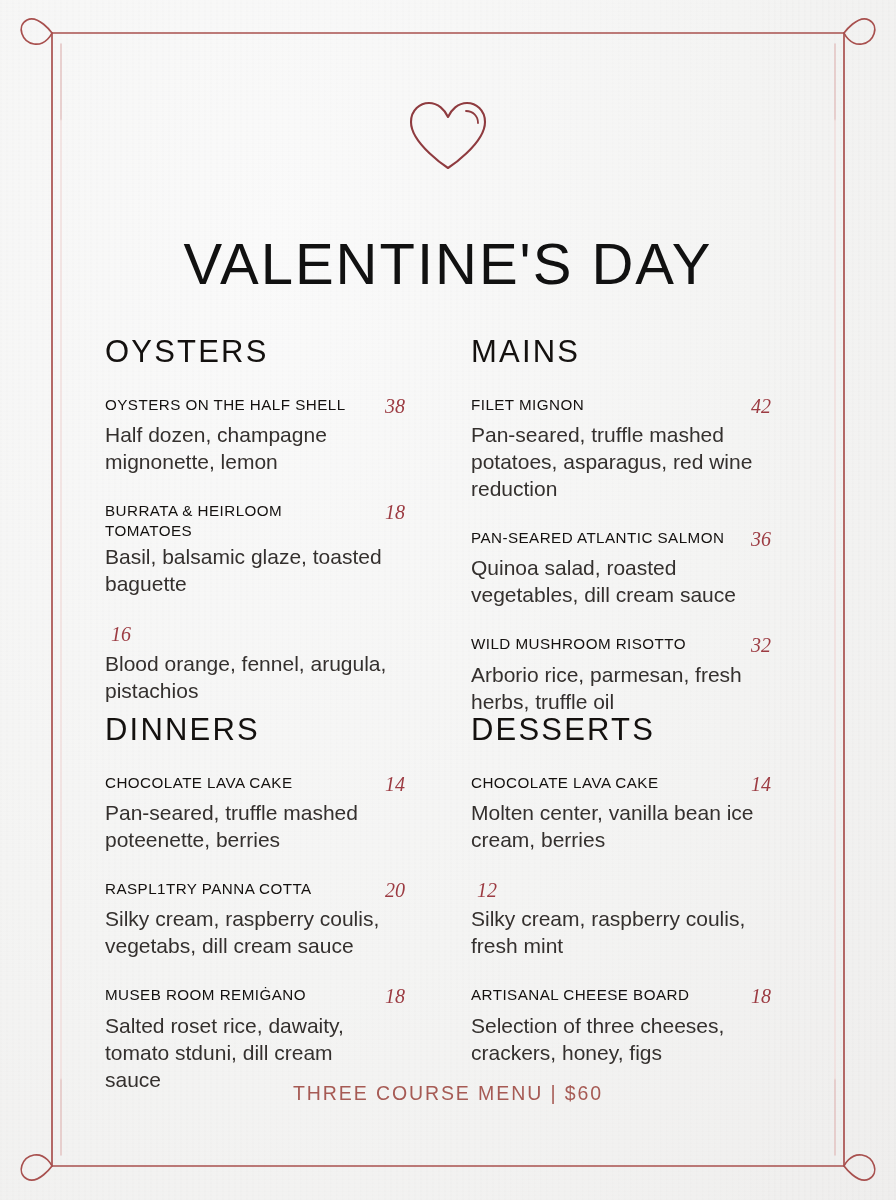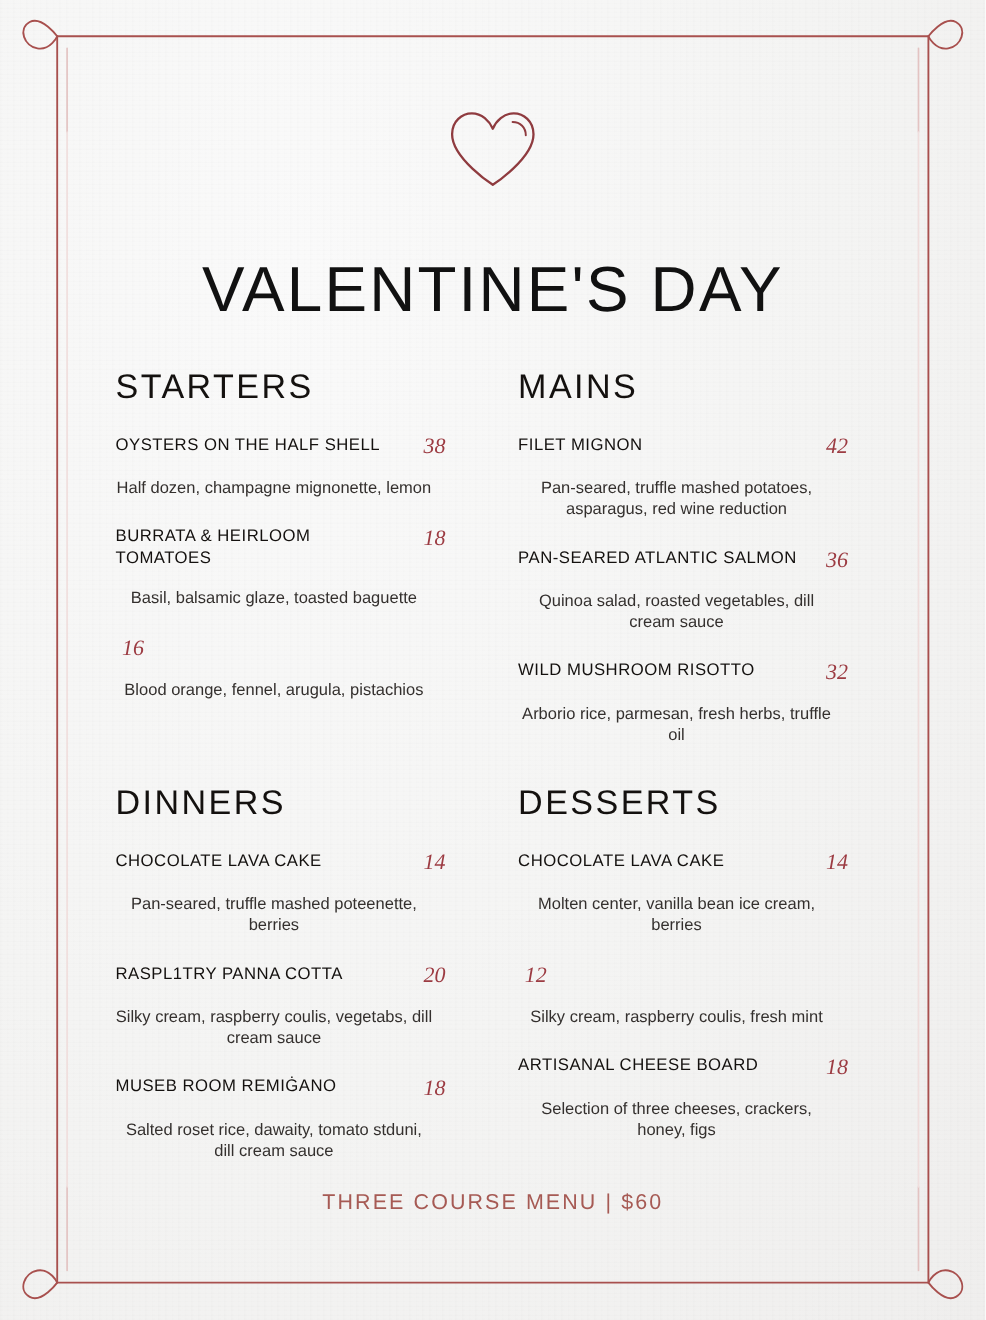--- a/index.html
+++ b/index.html
@@ -126,27 +126,26 @@
     font-size: 20px;
     font-weight: 400;
     color: #9c3b42;
     line-height: 1.18;
     flex: 0 0 auto;
     white-space: nowrap;
     padding-left: 6px;
   }
   .item-desc {
     font-family: "Liberation Sans", sans-serif;
-    font-size: 15px;
+    font-size: 21px;
     font-weight: 400;
     color: #34302e;
     line-height: 1.28;
-    margin-top: 16px;
+    margin-top: 4px;
     max-width: 288px;
-    text-align: center;
   }
 
   .footer {
     position: absolute;
     left: 0;
     top: 1082px;
     width: 896px;
     text-align: center;
     font-family: "Liberation Sans", sans-serif;
     font-size: 19.5px;
@@ -191,21 +190,21 @@
     <div class="heart-wrap">
       <svg width="90" height="76" viewBox="0 0 90 76" aria-hidden="true">
         <path d="M45,70 C45,70 8,46 8,24 C8,12 17,5 26,5 C35,5 42,12 45,19 C48,12 55,5 64,5 C73,5 82,12 82,24 C82,46 45,70 45,70 Z" fill="none" stroke="#8f3b3f" stroke-width="2.1" stroke-linejoin="round" stroke-linecap="round"></path>
         <path d="M63,13 C70,13 75,18 75,25" fill="none" stroke="#8f3b3f" stroke-width="1.8" stroke-linecap="round"></path>
       </svg>
     </div>
 
     <h1 class="title">VALENTINE'S DAY</h1>
 
     <div class="col col-left row-1">
-      <h2 class="section-head">STARTERS</h2>
+      <h2 class="section-head">OYSTERS</h2>
 
       <div class="item">
         <div class="item-top">
           <div class="item-name">OYSTERS ON THE HALF SHELL</div>
           <div class="item-price">38</div>
         </div>
         <div class="item-desc">Half dozen, champagne mignonette, lemon</div>
       </div>
 
       <div class="item">

